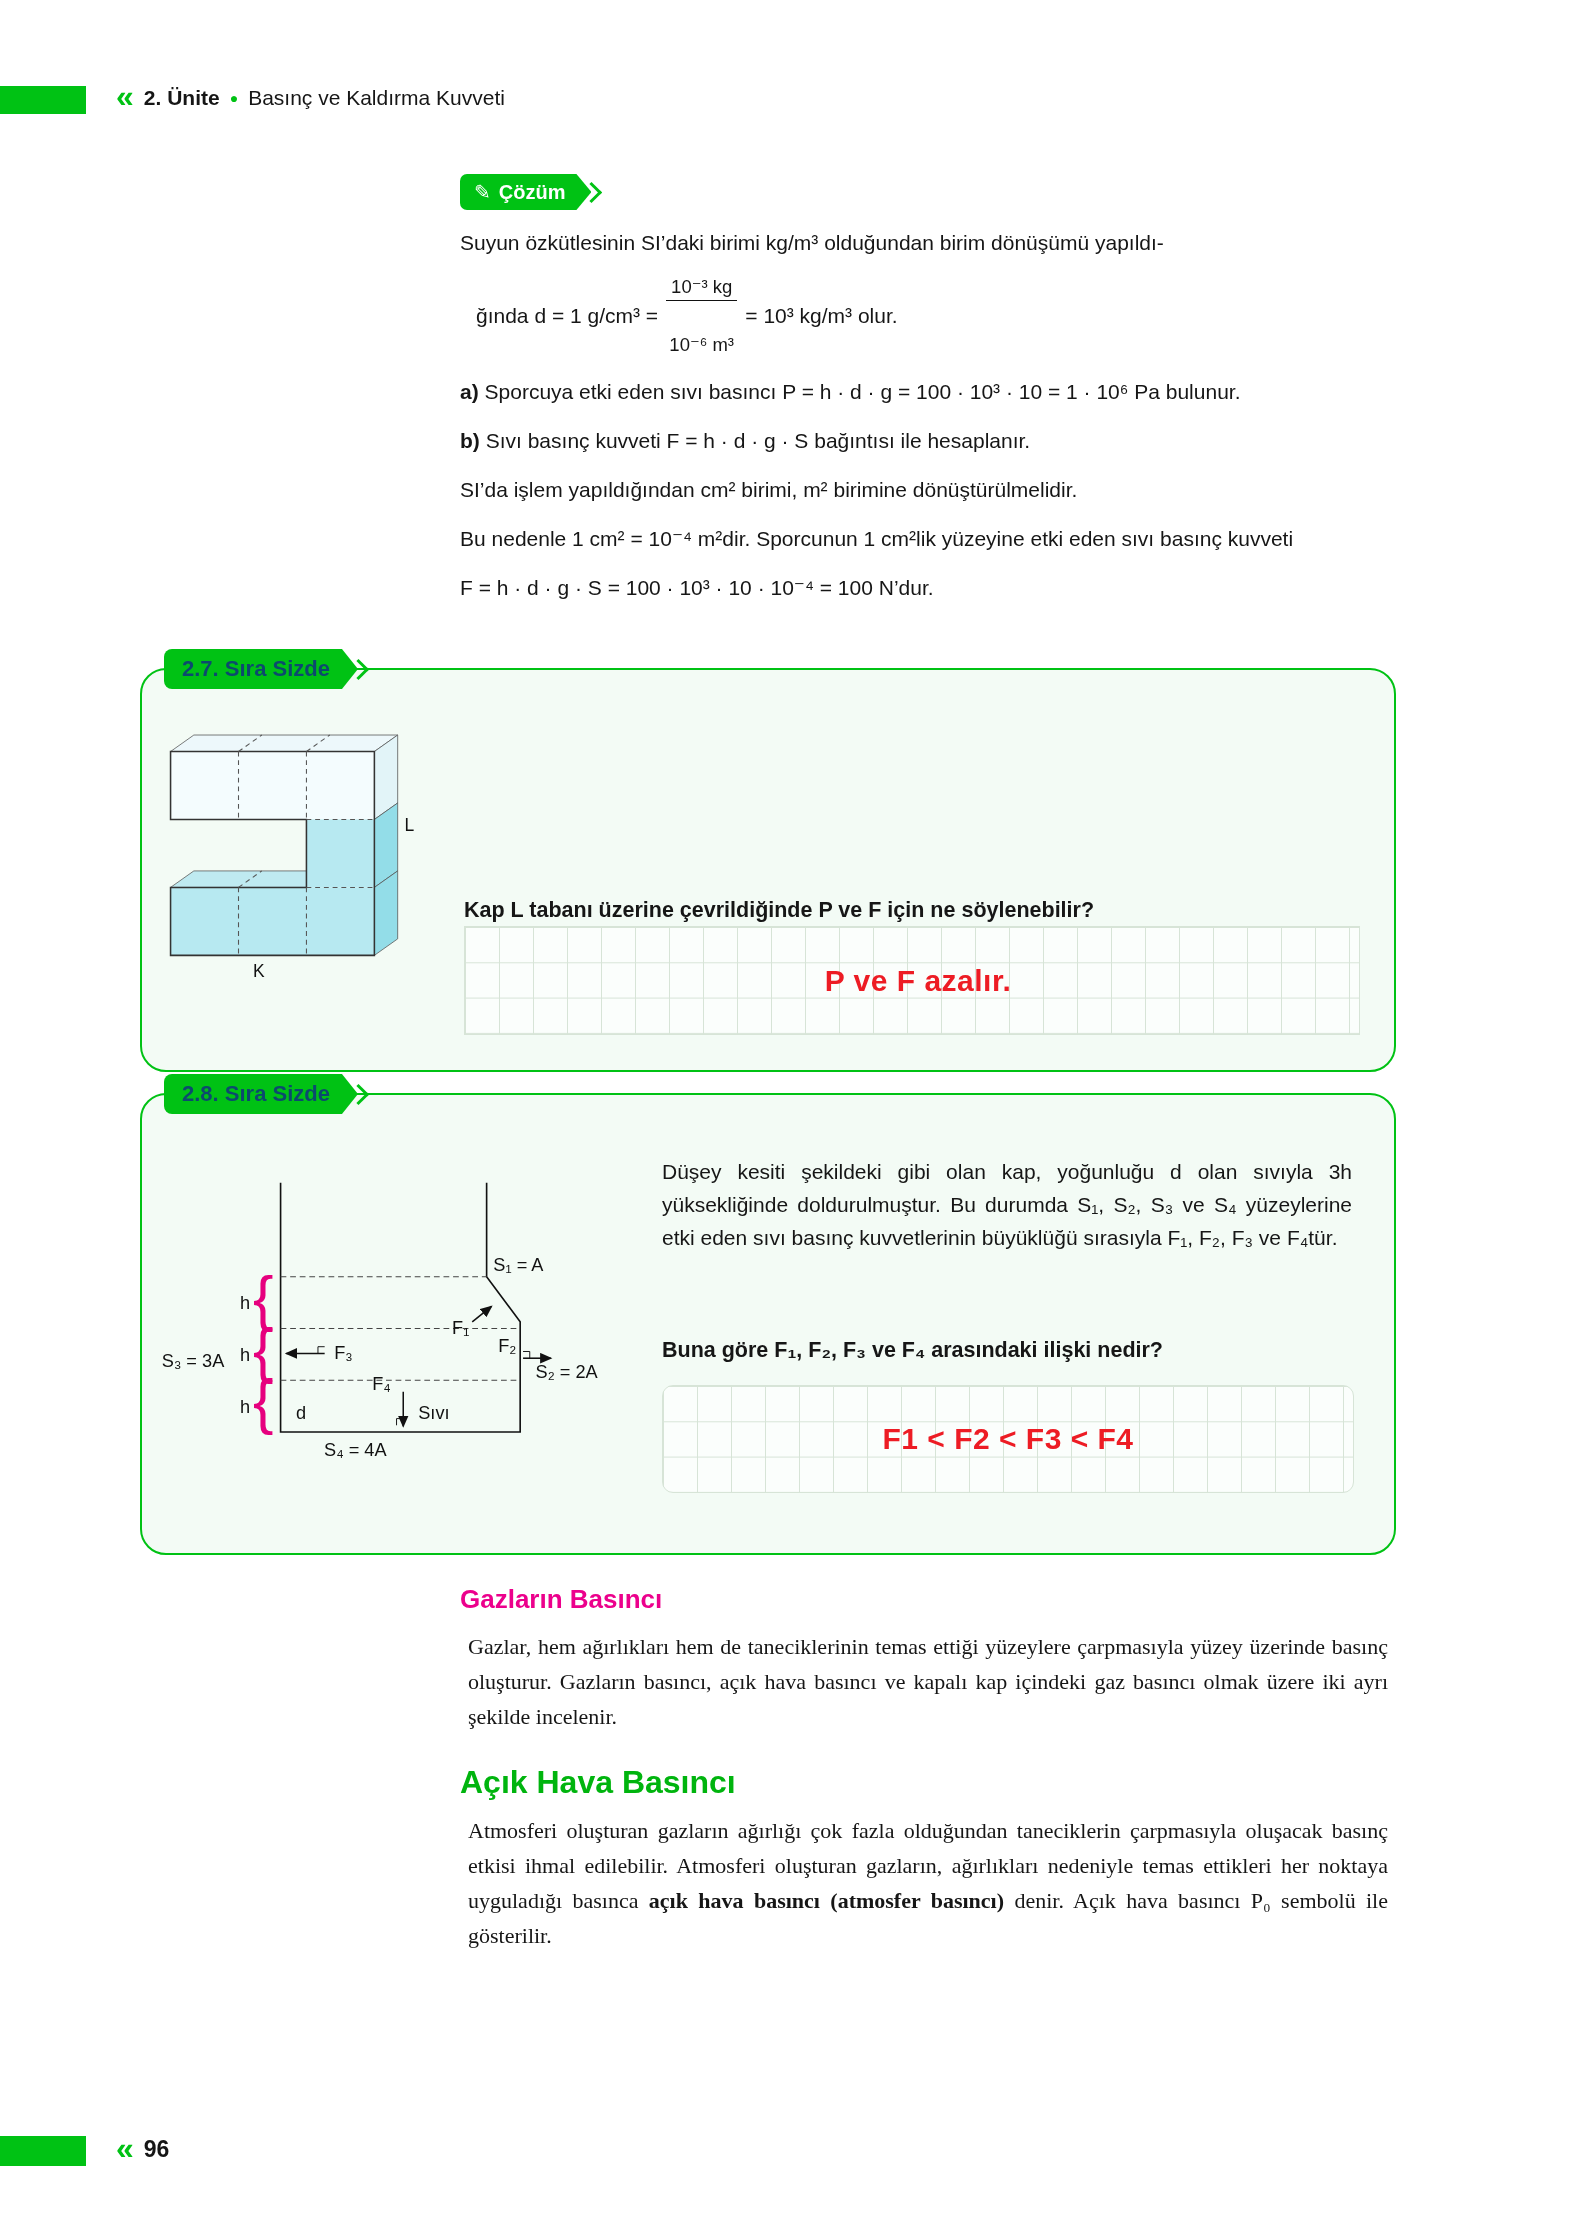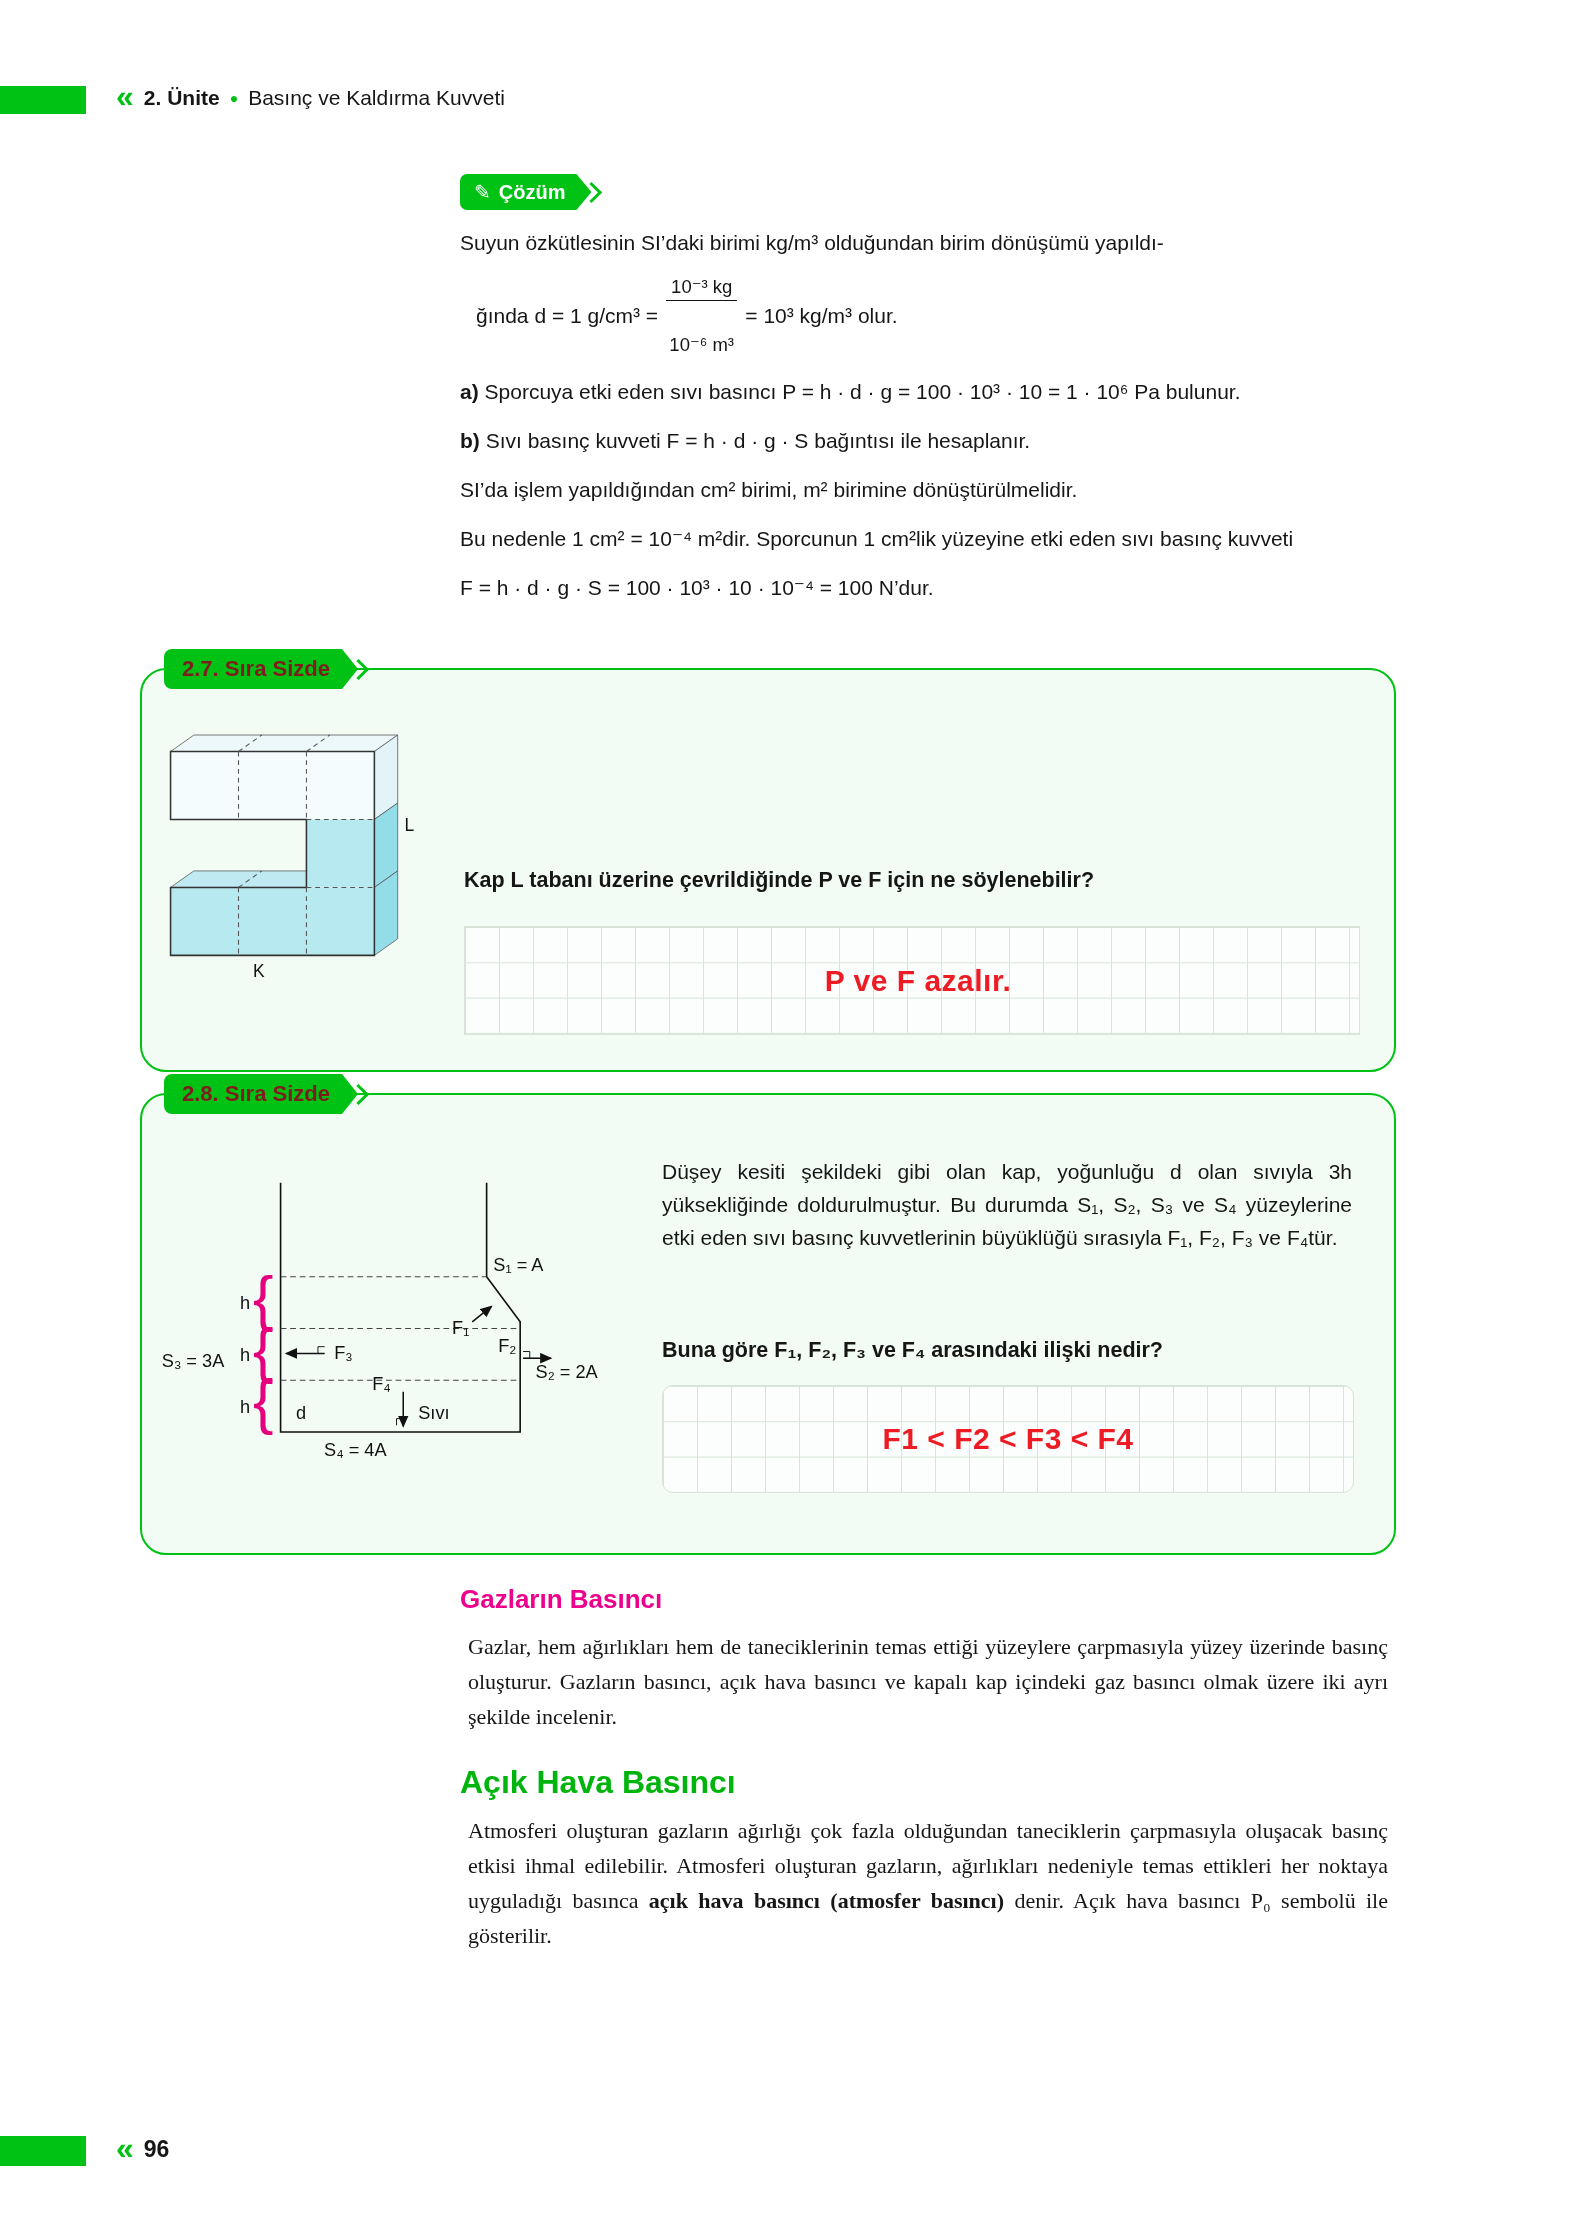--- a/index.html
+++ b/index.html
@@ -32,21 +32,21 @@
   .frac{display:inline-flex;flex-direction:column;align-items:center;font-size:18.5px;line-height:1.3;gap:31px;}
   .frac .num{border-bottom:1.8px solid #111;padding:0 5px 1px;}
   .frac .den{padding-top:1px;}
   
   .sira-box{position:absolute;left:140px;width:1252px;border:2.5px solid var(--green);
     border-radius:26px;background:#f3fbf5;}
   #box27{top:668px;height:400px;}
   #box28{top:1093px;height:458px;}
   .tab{position:absolute;top:-21px;left:22px;display:flex;align-items:center;}
   .tab-shape{
-    background:var(--green);color:#7f1d1d;font-weight:bold;font-size:22px;
+    background:var(--green);color:#0c4a6e;font-weight:bold;font-size:22px;
     padding:7px 28px 7px 18px;border-radius:8px 0 0 8px;
     clip-path:polygon(0 0,calc(100% - 16px) 0,100% 50%,calc(100% - 16px) 100%,0 100%);
   }
   .box-text{position:absolute;font-size:21px;line-height:33px;text-align:justify;}
   .box-q{position:absolute;font-size:21.5px;font-weight:bold;}
   .grid{
     position:absolute;
     background-color:rgba(255,255,255,.65);
     background-image:linear-gradient(to right,#d7e4d7 1px,transparent 1px),
                      linear-gradient(to bottom,#d7e4d7 1px,transparent 1px);
@@ -130,21 +130,21 @@
         <line x1="155" y1="100" x2="225" y2="100"></line>
         <line x1="155" y1="170" x2="225" y2="170"></line>
         <line x1="85" y1="30" x2="109" y2="13"></line>
         <line x1="155" y1="30" x2="179" y2="13"></line>
         <line x1="85" y1="170" x2="109" y2="153"></line>
       </g>
       <text x="106" y="262" font-size="18" fill="#111" text-anchor="middle">K</text>
       <text x="256" y="112" font-size="18" fill="#111">L</text>
     </svg>
 
-    <div class="box-q" style="left:322px;top:198px;">Kap L tabanı üzerine çevrildiğinde P ve F için ne söylenebilir?</div>
+    <div class="box-q" style="left:322px;top:228px;">Kap L tabanı üzerine çevrildiğinde P ve F için ne söylenebilir?</div>
     <div class="grid" style="left:322px;top:256px;width:882px;height:107px;padding-left:12px;">
       <span class="answer">P ve F azalır.</span>
     </div>
   </div>
 
   <div class="sira-box" id="box28">
     <div class="tab">
       <div class="tab-shape">2.8. Sıra Sizde</div>
       <span class="arrow-tip"></span>
     </div>

